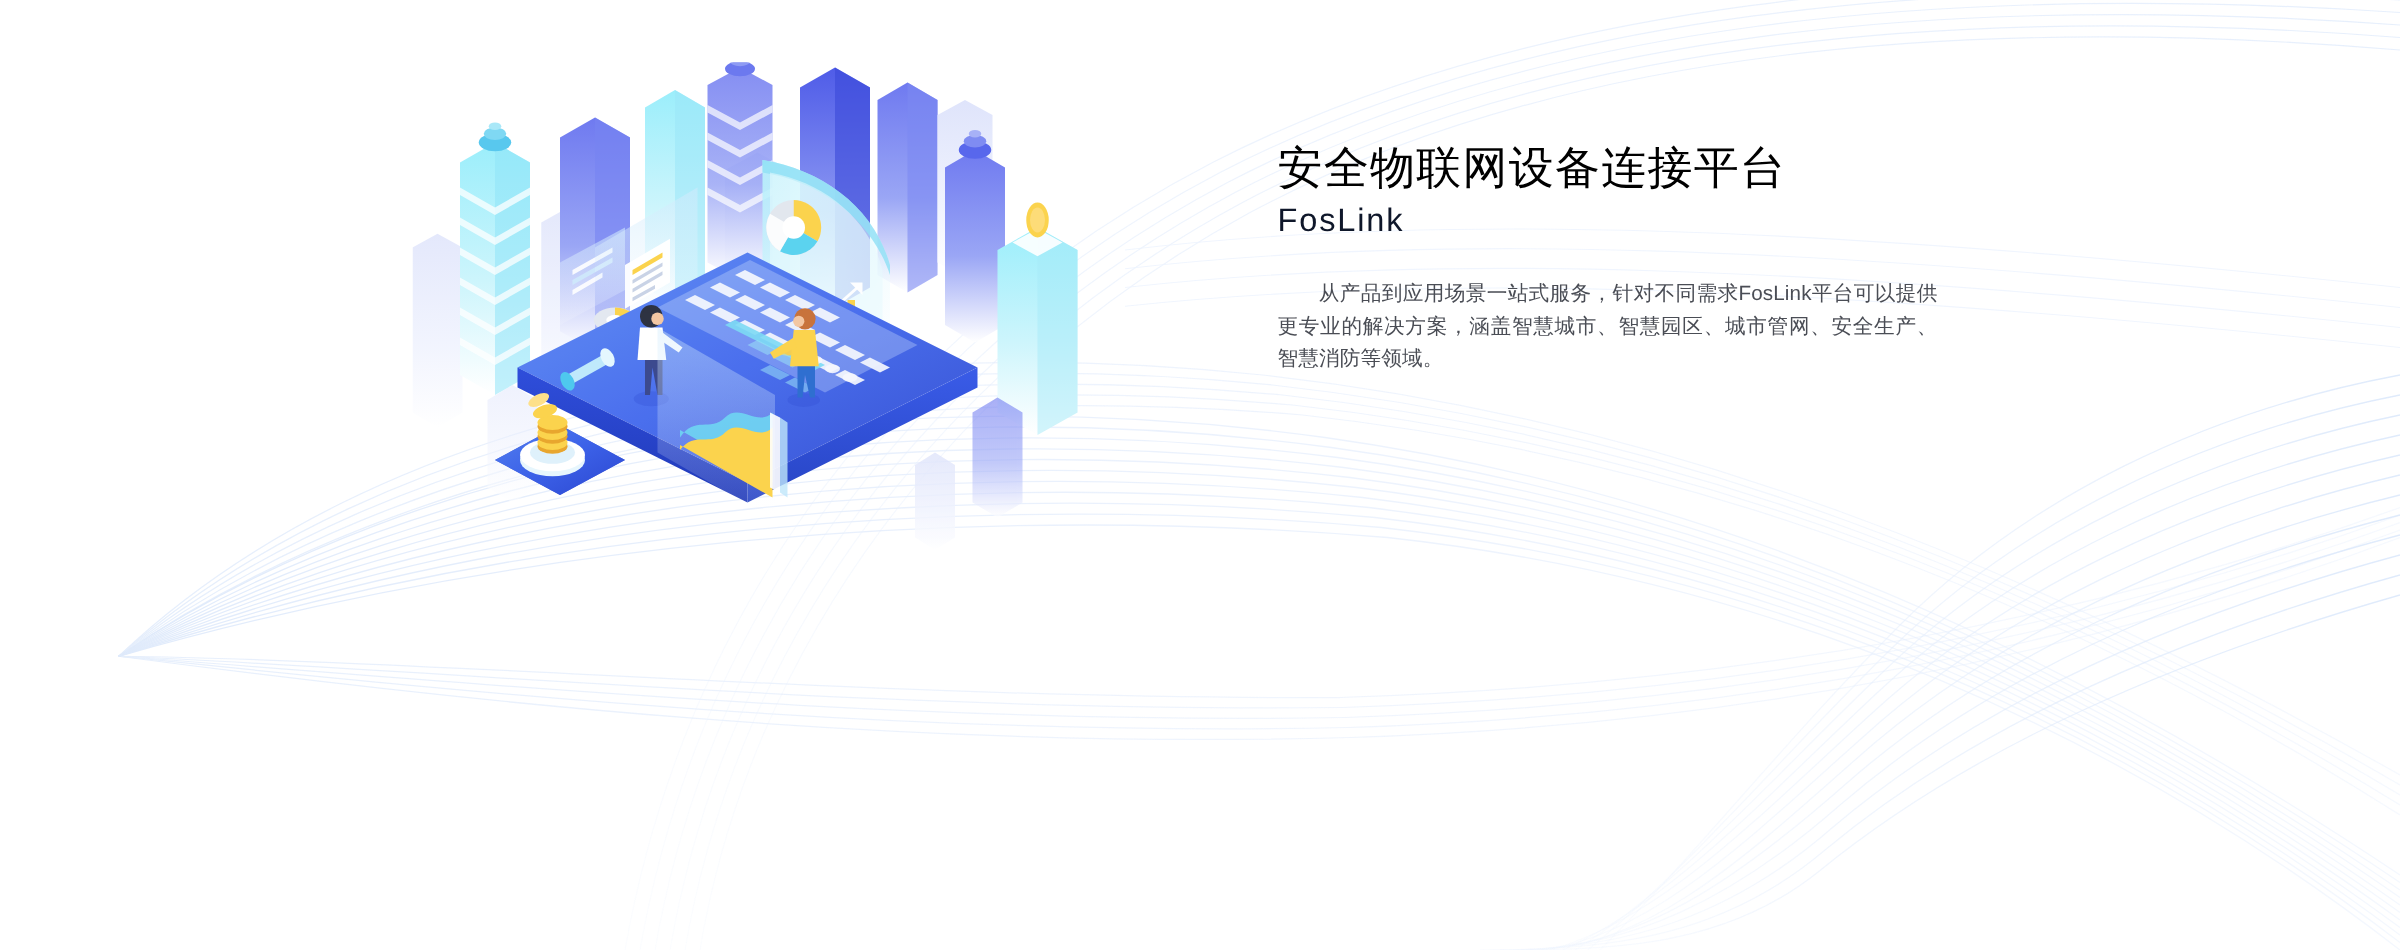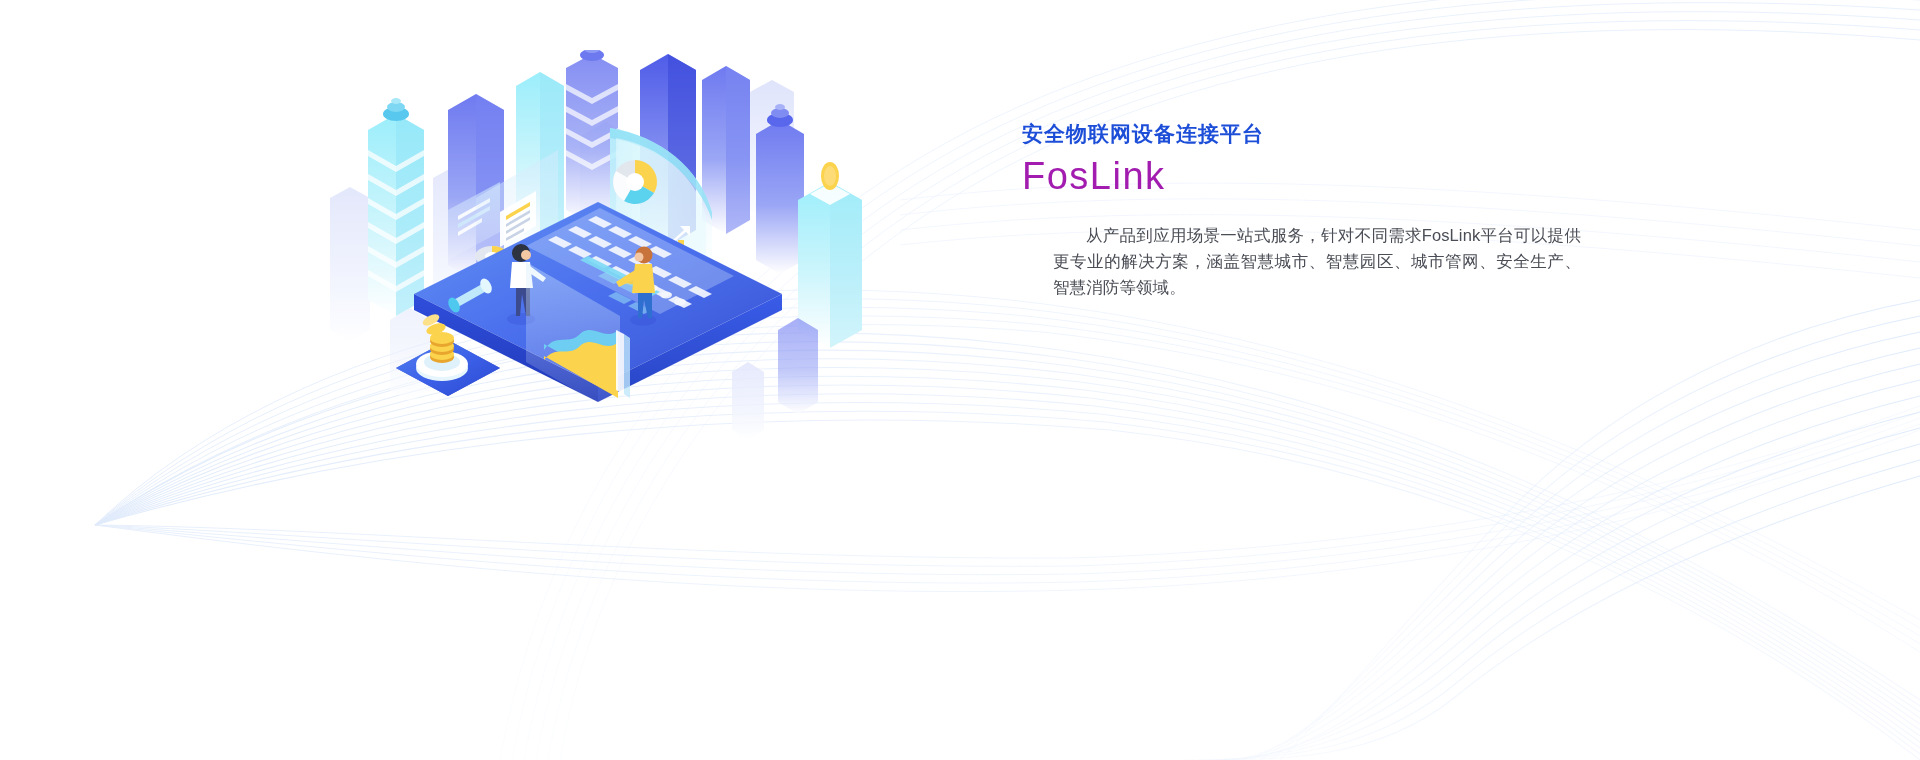--- a/index.html
+++ b/index.html
@@ -41,53 +41,53 @@
 
   
   .content {
     position: absolute;
     left: 1022px;
     top: 112px;
     width: 560px;
   }
 
   .title {
-    font-size: 21px;
-    font-weight: bold;
-    color: #1d4ed8;
+    font-size: 36px;
+    font-weight: normal;
+    color: #000000;
     letter-spacing: 1px;
     line-height: 44px;
     margin: 0;
     white-space: nowrap;
   }
 
   .subtitle {
-    font-size: 38px;
+    font-size: 26px;
     font-weight: normal;
-    color: #a21caf;
+    color: #0f172a;
     letter-spacing: 1.5px;
     line-height: 40px;
     margin: 0 0 26px 0;
   }
 
   .paragraphs {
     margin-top: 18px;
   }
 
   .para {
     font-size: 16.5px;
     line-height: 26px;
     color: #4a4d55;
     text-indent: 33px;
     margin: 0 0 22px 0;
     width: 528px;
     text-align: justify;
     letter-spacing: 0.1px;
   }
-  .para:last-child { margin-bottom: 0; margin-left: 31px; }
+  .para:last-child { margin-bottom: 0; }
 </style>
 </head>
 <body>
 
 <div class="page">
 
   <svg class="bg-waves" viewBox="0 0 1920 760" preserveAspectRatio="none" aria-hidden="true">
     <defs>
       <linearGradient id="waveFade" x1="0" y1="0" x2="1" y2="0">
         <stop offset="0%" stop-color="#dfeafb" stop-opacity="0.95"></stop>

